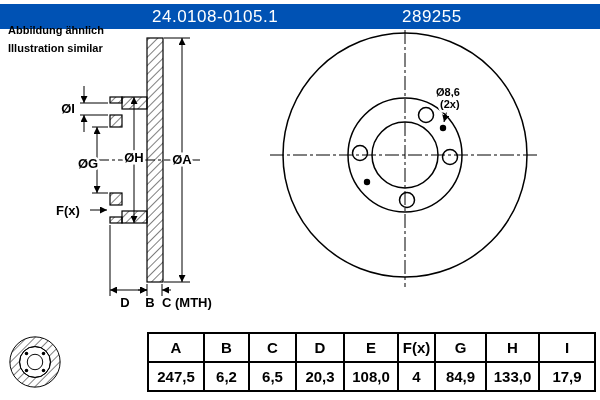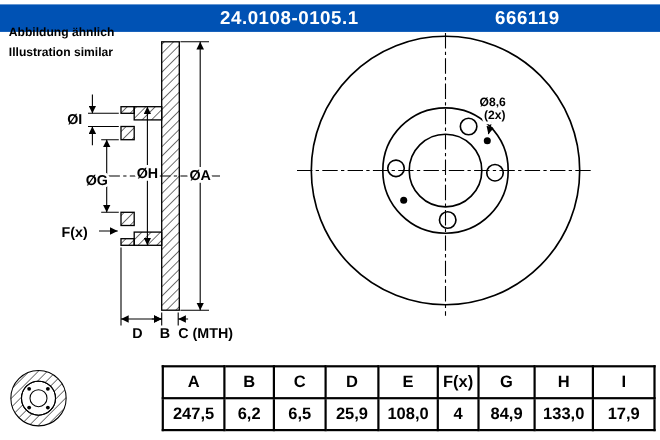--- a/index.html
+++ b/index.html
@@ -6,21 +6,21 @@
   body{
     width:600px;height:400px;position:relative;background:#fff;
     font-family:"Liberation Sans",sans-serif;overflow:hidden;color:#000;
   }
   .header-bar{
     position:absolute;left:0;right:0;top:4px;height:25px;
     background:var(--blue,#0052b4);
   }
   .hdr-num{
     position:absolute;top:4px;height:25px;line-height:25px;
-    color:#fff;font-weight:bold;font-size:17px;letter-spacing:.5px;margin-left:48px;
+    color:#fff;font-weight:normal;font-size:17px;letter-spacing:.5px;
   }
   .part-number{left:152px;}
   .order-number{left:402px;}
   .note-line{
     position:absolute;left:8px;font-size:11px;font-weight:bold;line-height:12px;
   }
   .note1{top:24px;} .note2{top:42px;}
   svg.drawing{position:absolute;left:0;top:28px;}
   svg.mini{position:absolute;left:6px;top:333px;}
   svg text{font:bold 13px "Liberation Sans",sans-serif;fill:#000;}
@@ -36,21 +36,21 @@
   table.spec td{
     border:2px solid #000;text-align:center;vertical-align:middle;
     font-weight:bold;font-size:15px;height:27px;padding:0;background:#fff;
   }
 </style>
 </head>
 <body style="--blue: #0052b4;">
 
 <div class="header-bar"></div>
 <span class="hdr-num part-number">24.0108-0105.1</span>
-<span class="hdr-num order-number">666119</span>
+<span class="hdr-num order-number">289255</span>
 
 <div class="note-line note1">Abbildung ähnlich</div>
 <div class="note-line note2">Illustration similar</div>
 
 <svg class="drawing" width="600" height="304" viewBox="0 28 600 304" xmlns="http://www.w3.org/2000/svg">
   <defs>
     <pattern id="hatch" patternUnits="userSpaceOnUse" width="6" height="6" patternTransform="rotate(45)">
       <line x1="0" y1="0" x2="0" y2="6" stroke="#000" stroke-width="1"></line>
     </pattern>
     <marker id="arrow" viewBox="0 0 10 10" refX="10" refY="5" markerWidth="7" markerHeight="7" orient="auto-start-reverse">
@@ -175,21 +175,21 @@
     <td>E</td>
     <td>F(x)</td>
     <td>G</td>
     <td>H</td>
     <td>I</td>
   </tr>
   <tr>
     <td>247,5</td>
     <td>6,2</td>
     <td>6,5</td>
-    <td>25,9</td>
+    <td>20,3</td>
     <td>108,0</td>
     <td>4</td>
     <td>84,9</td>
     <td>133,0</td>
     <td>17,9</td>
   </tr>
 </tbody>
   </table>
 
 </body></html>

